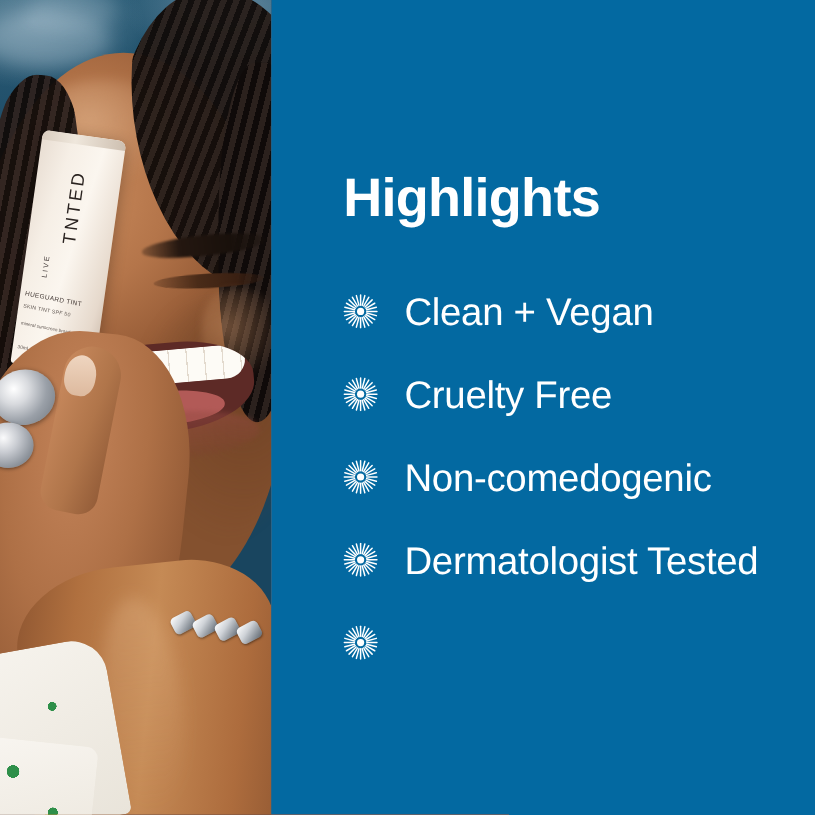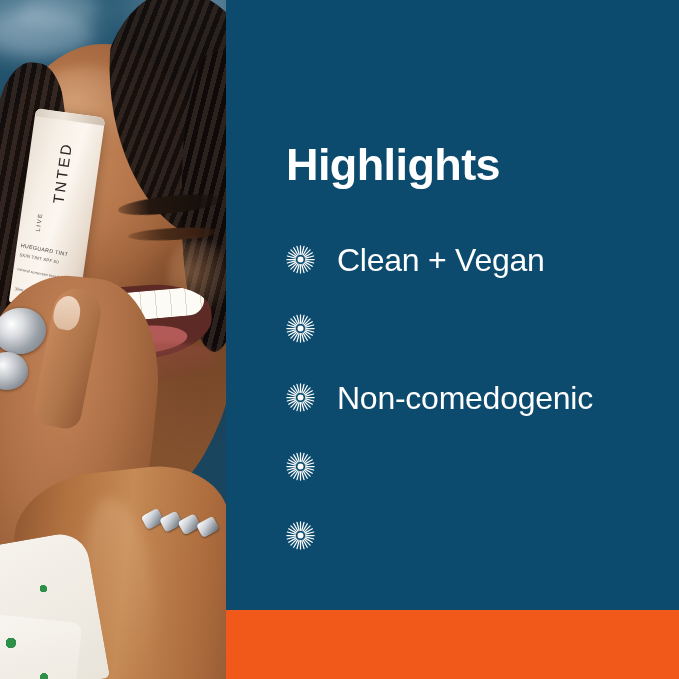--- a/index.html
+++ b/index.html
@@ -316,22 +316,22 @@
   .neck-shadow {
     position:absolute; left:104px; top:560px; width:130px; height:130px;
     background:radial-gradient(ellipse at 40% 30%, rgba(70,36,16,.55), rgba(70,36,16,0) 70%);
     filter:blur(6px);
   }
 
   
   #content-panel {
     position:relative;
     flex:1 1 auto;
-    height:610px;
-    background:#0c4a6e;
+    height:679px;
+    background:#0369a1;
   }
 
   #highlights-title {
     position:absolute;
     left:60px; top:142px;
     font-size:45px;
     font-weight:700;
     letter-spacing:-.6px;
     color:#ffffff;
     line-height:1;
@@ -480,20 +480,21 @@
               <line x1="10.82" y1="18.18" x2="4.88" y2="24.12" stroke="#ffffff" stroke-width="1.25" stroke-linecap="round"></line>
               <line x1="10.00" y1="17.10" x2="2.72" y2="21.30" stroke="#ffffff" stroke-width="1.25" stroke-linecap="round"></line>
               <line x1="9.48" y1="15.85" x2="1.36" y2="18.02" stroke="#ffffff" stroke-width="1.25" stroke-linecap="round"></line>
               <line x1="9.30" y1="14.50" x2="0.90" y2="14.50" stroke="#ffffff" stroke-width="1.25" stroke-linecap="round"></line>
               <line x1="9.48" y1="13.15" x2="1.36" y2="10.98" stroke="#ffffff" stroke-width="1.25" stroke-linecap="round"></line>
               <line x1="10.00" y1="11.90" x2="2.72" y2="7.70" stroke="#ffffff" stroke-width="1.25" stroke-linecap="round"></line>
               <line x1="10.82" y1="10.82" x2="4.88" y2="4.88" stroke="#ffffff" stroke-width="1.25" stroke-linecap="round"></line>
               <line x1="11.90" y1="10.00" x2="7.70" y2="2.72" stroke="#ffffff" stroke-width="1.25" stroke-linecap="round"></line>
               <line x1="13.15" y1="9.48" x2="10.98" y2="1.36" stroke="#ffffff" stroke-width="1.25" stroke-linecap="round"></line>
             </svg></span>
+        <span class="highlight-label">Cruelty Free</span>
       </li>
       <li class="highlight-item">
         <span class="burst-icon"><svg viewBox="0 0 29 29" width="29" height="29">
               <circle cx="14.5" cy="14.5" r="3" fill="#ffffff"></circle>
               <line x1="14.50" y1="9.30" x2="14.50" y2="0.90" stroke="#ffffff" stroke-width="1.25" stroke-linecap="round"></line>
               <line x1="15.85" y1="9.48" x2="18.02" y2="1.36" stroke="#ffffff" stroke-width="1.25" stroke-linecap="round"></line>
               <line x1="17.10" y1="10.00" x2="21.30" y2="2.72" stroke="#ffffff" stroke-width="1.25" stroke-linecap="round"></line>
               <line x1="18.18" y1="10.82" x2="24.12" y2="4.88" stroke="#ffffff" stroke-width="1.25" stroke-linecap="round"></line>
               <line x1="19.00" y1="11.90" x2="26.28" y2="7.70" stroke="#ffffff" stroke-width="1.25" stroke-linecap="round"></line>
               <line x1="19.52" y1="13.15" x2="27.64" y2="10.98" stroke="#ffffff" stroke-width="1.25" stroke-linecap="round"></line>
@@ -539,20 +540,21 @@
               <line x1="10.82" y1="18.18" x2="4.88" y2="24.12" stroke="#ffffff" stroke-width="1.25" stroke-linecap="round"></line>
               <line x1="10.00" y1="17.10" x2="2.72" y2="21.30" stroke="#ffffff" stroke-width="1.25" stroke-linecap="round"></line>
               <line x1="9.48" y1="15.85" x2="1.36" y2="18.02" stroke="#ffffff" stroke-width="1.25" stroke-linecap="round"></line>
               <line x1="9.30" y1="14.50" x2="0.90" y2="14.50" stroke="#ffffff" stroke-width="1.25" stroke-linecap="round"></line>
               <line x1="9.48" y1="13.15" x2="1.36" y2="10.98" stroke="#ffffff" stroke-width="1.25" stroke-linecap="round"></line>
               <line x1="10.00" y1="11.90" x2="2.72" y2="7.70" stroke="#ffffff" stroke-width="1.25" stroke-linecap="round"></line>
               <line x1="10.82" y1="10.82" x2="4.88" y2="4.88" stroke="#ffffff" stroke-width="1.25" stroke-linecap="round"></line>
               <line x1="11.90" y1="10.00" x2="7.70" y2="2.72" stroke="#ffffff" stroke-width="1.25" stroke-linecap="round"></line>
               <line x1="13.15" y1="9.48" x2="10.98" y2="1.36" stroke="#ffffff" stroke-width="1.25" stroke-linecap="round"></line>
             </svg></span>
+        <span class="highlight-label">Dermatologist Tested</span>
       </li>
       <li class="highlight-item">
         <span class="burst-icon"><svg viewBox="0 0 29 29" width="29" height="29">
               <circle cx="14.5" cy="14.5" r="3" fill="#ffffff"></circle>
               <line x1="14.50" y1="9.30" x2="14.50" y2="0.90" stroke="#ffffff" stroke-width="1.25" stroke-linecap="round"></line>
               <line x1="15.85" y1="9.48" x2="18.02" y2="1.36" stroke="#ffffff" stroke-width="1.25" stroke-linecap="round"></line>
               <line x1="17.10" y1="10.00" x2="21.30" y2="2.72" stroke="#ffffff" stroke-width="1.25" stroke-linecap="round"></line>
               <line x1="18.18" y1="10.82" x2="24.12" y2="4.88" stroke="#ffffff" stroke-width="1.25" stroke-linecap="round"></line>
               <line x1="19.00" y1="11.90" x2="26.28" y2="7.70" stroke="#ffffff" stroke-width="1.25" stroke-linecap="round"></line>
               <line x1="19.52" y1="13.15" x2="27.64" y2="10.98" stroke="#ffffff" stroke-width="1.25" stroke-linecap="round"></line>

